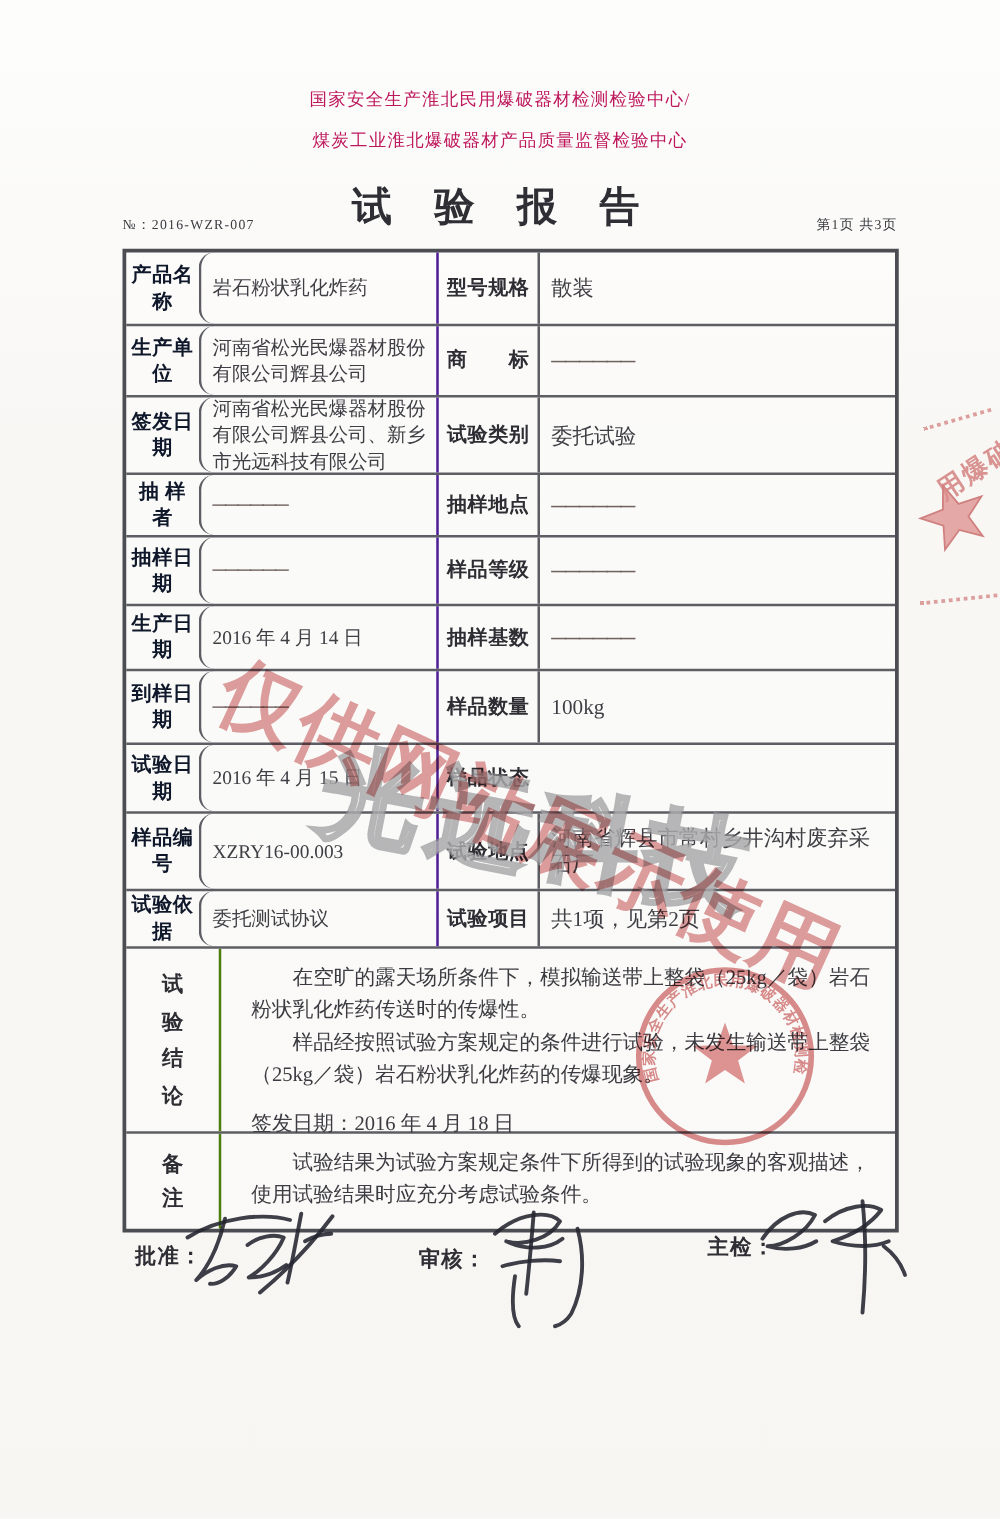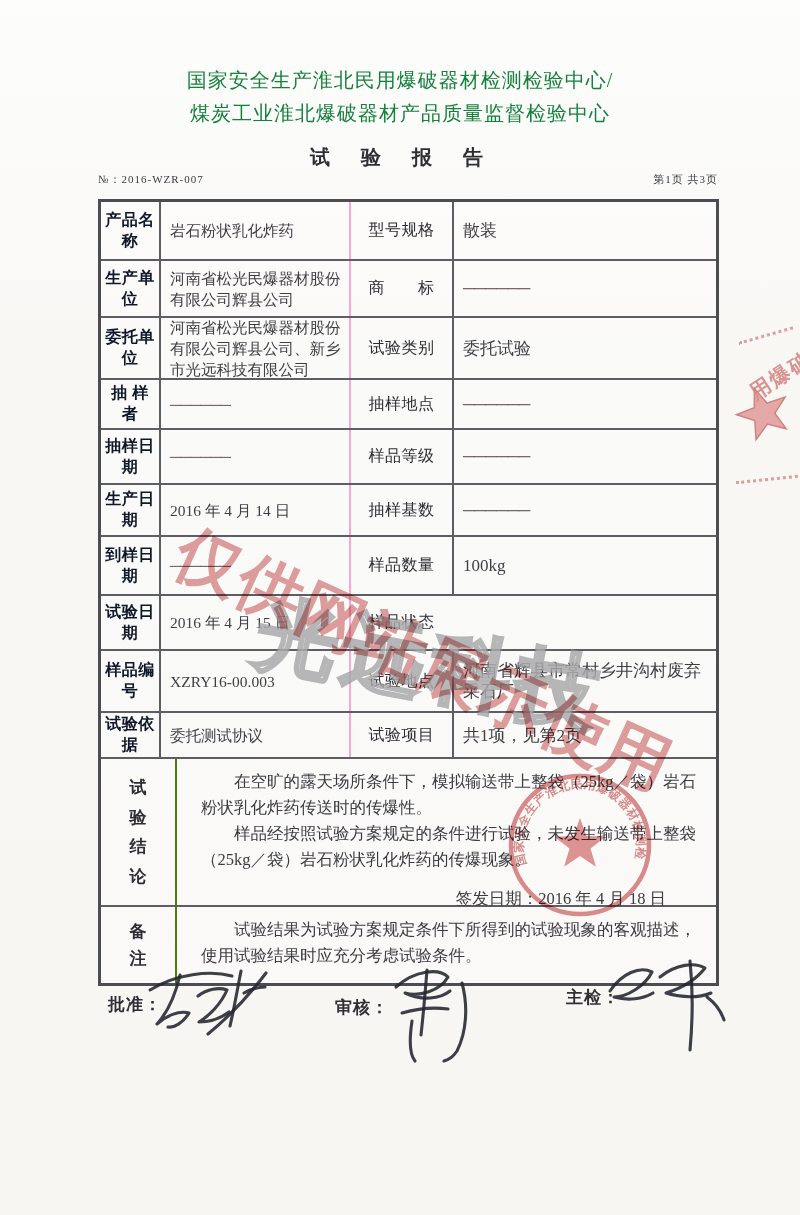--- a/index.html
+++ b/index.html
@@ -5,40 +5,40 @@
   html,body{margin:0;padding:0;}
   body{
     width:800px;height:1215px;position:relative;overflow:hidden;
     background:linear-gradient(180deg,#fdfdfc 0%,#f8f7f4 30%,#f7f6f3 100%);
     font-family:"Liberation Serif","DejaVu Serif",serif;
     color:#3f3e44;
   }
   .page{position:absolute;inset:0;}
   
   .header{position:absolute;top:64px;left:0;width:100%;text-align:center;}
-  .org-line{font-size:20px;letter-spacing:1px;color:#15803d;line-height:33px;font-weight:500;}
-  .report-title{font-size:20px;font-weight:700;letter-spacing:13px;color:#2f2e34;margin:14px 0 0 6px;}
+  .org-line{font-size:14px;letter-spacing:1px;color:#be185d;line-height:33px;font-weight:500;}
+  .report-title{font-size:32px;font-weight:700;letter-spacing:13px;color:#2f2e34;margin:14px 0 0 6px;}
   .meta-row{position:absolute;top:172px;left:98px;width:620px;display:flex;justify-content:space-between;font-size:11px;color:#3a393f;letter-spacing:1px;}
   
   .report-table{position:absolute;left:98px;top:199px;width:621px;border:3px solid #4c4c53;box-sizing:border-box;background:rgba(255,255,255,0.35);}
   .row{display:flex;border-bottom:2px solid #5d5d64;}
   .row:last-child{border-bottom:none;}
   .cell{box-sizing:border-box;display:flex;align-items:center;}
   .lbl{width:58px;justify-content:center;font-weight:700;font-size:16px;color:#0f172a;letter-spacing:0.5px;text-align:center;}
-  .val1{width:190px;border-left:2px solid #5d5d64;padding:3px 6px 3px 9px;font-size:15.5px;line-height:21px;}
-  .lbl2{width:103px;border-left:2px solid #f9a8d4;justify-content:center;font-weight:400;font-size:16px;color:#2e2d33;letter-spacing:0.5px;text-align:center;}
+  .val1{width:190px;border-left:2px solid #5d5d64;padding:3px 6px 3px 9px;font-size:15.5px;line-height:21px;border-radius:12px;}
+  .lbl2{width:81px;border-left:2px solid #4c1d95;justify-content:center;font-weight:700;font-size:16px;color:#2e2d33;letter-spacing:0.5px;text-align:center;}
   .val2{flex:1;border-left:2px solid #5d5d64;padding:3px 6px 3px 9px;font-size:17px;line-height:21px;}
   .dashval{color:#6f625f;letter-spacing:-1px;}
   .r1{height:57px}.r2{height:55px}.r3{height:60px}.r4{height:48px}.r5{height:53px}
   .r6{height:50px}.r7{height:57px}.r8{height:53px}.r9{height:60px}.r10{height:44px}
   .r11{height:146px}.r12{height:76px}
   .vlabel{width:74px;display:flex;flex-direction:column;align-items:center;justify-content:space-evenly;font-weight:700;font-size:17px;color:#2e2d33;padding:10px 0;box-sizing:border-box;}
   .bigcell{flex:1;border-left:2px solid #4d7c0f;padding:10px 12px 6px 24px;font-size:16.5px;line-height:26px;box-sizing:border-box;}
   .para{text-indent:2em;margin:0;color:#3c3b41;}
-  .sign-date{text-align:right;margin:13px 38px 16px 0;font-size:16.5px;color:#3c3b41;}
+  .sign-date{margin:13px 38px 16px 0;font-size:16.5px;color:#3c3b41;}
   
   .sig-label{position:absolute;font-size:17px;font-weight:700;color:#2f2e34;letter-spacing:1px;}
   .sig-svg{position:absolute;}
   .sig-svg path{fill:none;stroke:#23242f;stroke-width:3.1;stroke-linecap:round;stroke-linejoin:round;opacity:0.88;}
   
   .wm-outline{
     position:absolute;left:268px;top:578px;font-size:82px;font-weight:700;letter-spacing:6px;
     font-family:"Liberation Sans","DejaVu Sans",sans-serif;
     color:rgba(252,252,250,0.55);-webkit-text-stroke:3px rgba(145,145,148,0.65);
     transform:rotate(11deg);transform-origin:0 0;white-space:nowrap;z-index:5;
@@ -80,21 +80,21 @@
       <div class="cell lbl2">型号规格</div>
       <div class="cell val2">散装</div>
     </div>
     <div class="row r2">
       <div class="cell lbl">生产单位</div>
       <div class="cell val1">河南省松光民爆器材股份有限公司辉县公司</div>
       <div class="cell lbl2">商　　标</div>
       <div class="cell val2 dashval">──────</div>
     </div>
     <div class="row r3">
-      <div class="cell lbl">委托单位</div>
+      <div class="cell lbl">签发日期</div>
       <div class="cell val1">河南省松光民爆器材股份有限公司辉县公司、新乡市光远科技有限公司</div>
       <div class="cell lbl2">试验类别</div>
       <div class="cell val2">委托试验</div>
     </div>
     <div class="row r4">
       <div class="cell lbl">抽 样 者</div>
       <div class="cell val1 dashval">──────</div>
       <div class="cell lbl2">抽样地点</div>
       <div class="cell val2 dashval">──────</div>
     </div>

